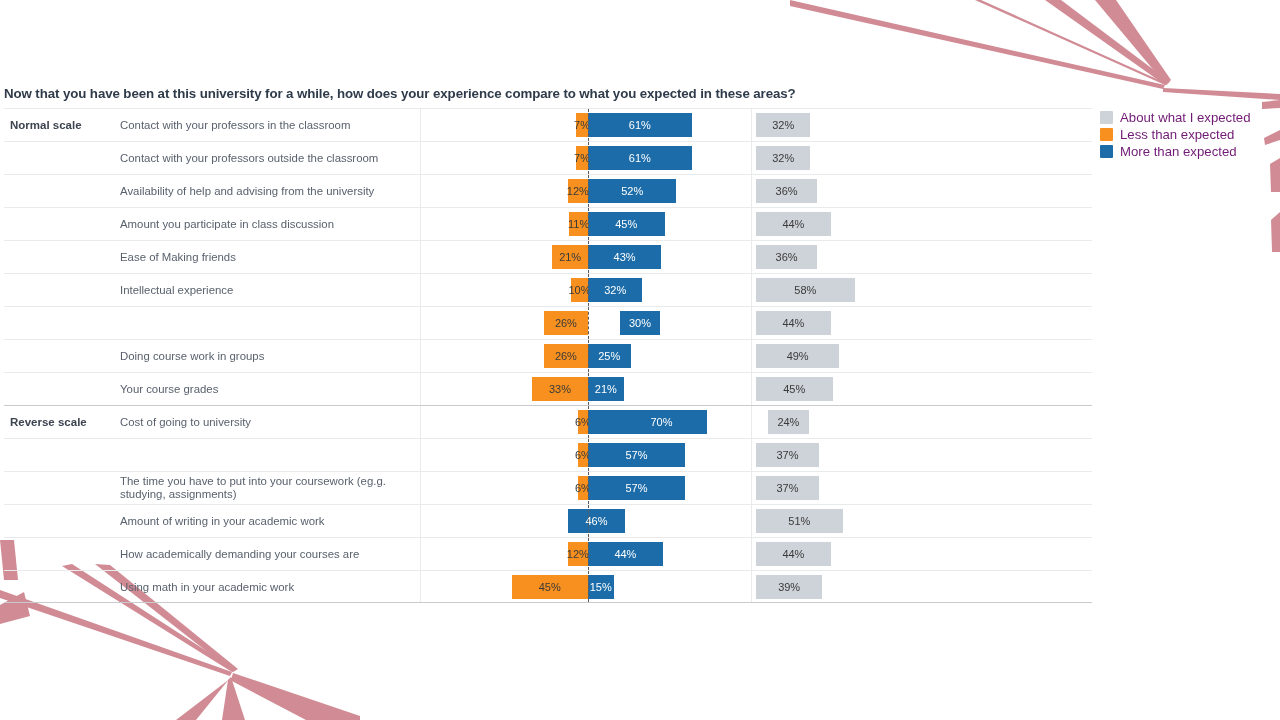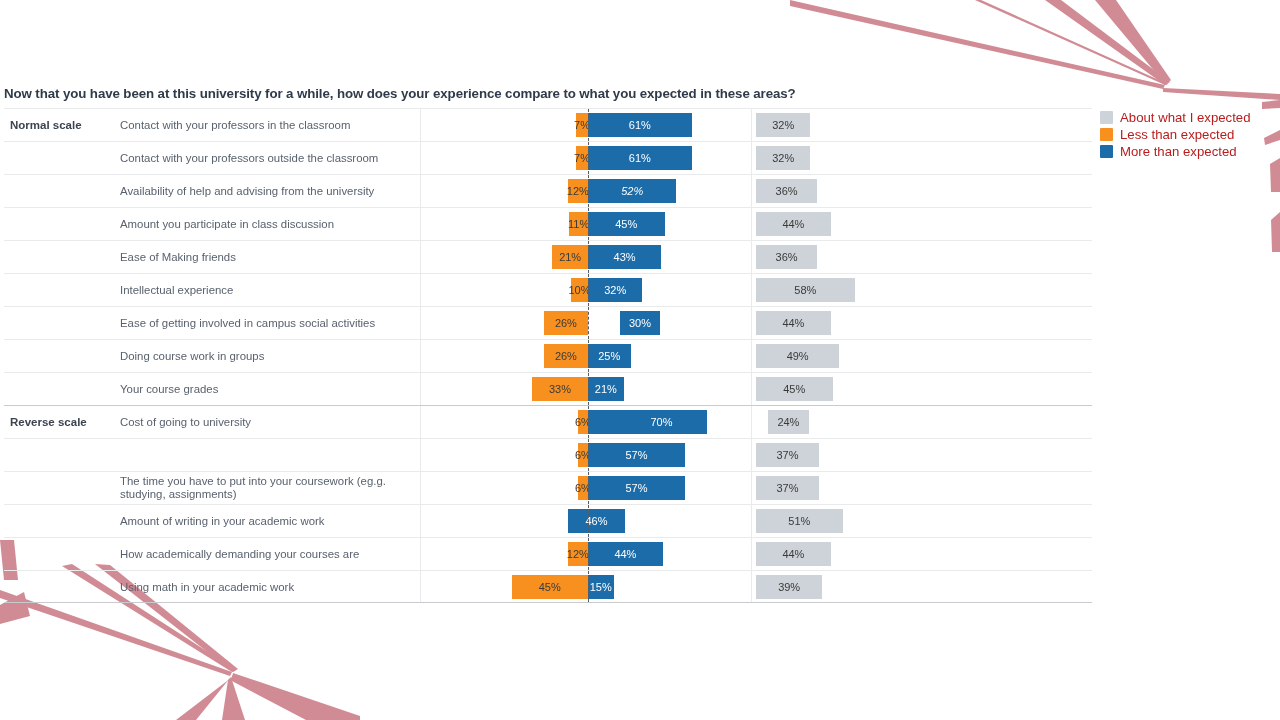--- a/index.html
+++ b/index.html
@@ -74,21 +74,21 @@
   .bar-less{background:#f7901e;color:#3a3a3a;justify-content:center;}
   .bar-more{background:#1b6ca8;color:#ffffff;}
   .bar-about{background:#ced3d9;color:#3a3a3a;}
 
   .legend{
     position:absolute;left:1100px;top:110px;
     display:flex;flex-direction:column;gap:2px;
   }
   .legend-item{display:flex;align-items:center;gap:7px;}
   .legend-swatch{width:13px;height:13px;display:inline-block;border-radius:1px;}
-  .legend-text{font-size:13.2px;color:#b91c1c;white-space:nowrap;}
+  .legend-text{font-size:13.2px;color:#701a75;white-space:nowrap;}
 </style>
 </head>
 <body>
 
 <svg id="deco-top-right" viewBox="0 0 500 110" preserveAspectRatio="none">
   <g fill="#d18b95">
     <polygon points="385,85 10,0 10,6 383,89"></polygon>
     <polygon points="385,85 195,0 201,0 388,84"></polygon>
     <polygon points="385,85 265,0 281,0 390,82"></polygon>
     <polygon points="386,85 315,0 336,0 391,80"></polygon>
@@ -158,21 +158,21 @@
       </div>
     </div>
     <div class="row">
       <div class="item-label">Availability of help and advising from the university</div>
       <div class="vsep"></div>
       <div class="vsep2"></div>
       <div class="plot">
         <div class="bar bar-less" style="left: 563.6px; width: 20.4px;">
           <span style="position: relative; left: 0px;">12%</span>
         </div>
-        <div class="bar bar-more" style="left: 584px; width: 88.4px; font-style: italic;">
+        <div class="bar bar-more" style="left: 584px; width: 88.4px;">
           <span>52%</span>
         </div>
         <div class="bar bar-about" style="left: 752px; width: 61.2px;">
           <span>36%</span>
         </div>
         <div class="baseline" style="left: 584px;"></div>
       </div>
     </div>
     <div class="row">
       <div class="item-label">Amount you participate in class discussion</div>
@@ -219,21 +219,20 @@
         <div class="bar bar-more" style="left: 584px; width: 54.4px;">
           <span>32%</span>
         </div>
         <div class="bar bar-about" style="left: 752px; width: 98.6px;">
           <span>58%</span>
         </div>
         <div class="baseline" style="left: 584px;"></div>
       </div>
     </div>
     <div class="row">
-      <div class="item-label">Ease of getting involved in campus social activities</div>
       <div class="vsep"></div>
       <div class="vsep2"></div>
       <div class="plot">
         <div class="bar bar-less" style="left: 539.8px; width: 44.2px;">
           <span style="position: relative; left: 0px;">26%</span>
         </div>
         <div class="bar bar-more" style="left: 616px; width: 40px;">
           <span>30%</span>
         </div>
         <div class="bar bar-about" style="left: 752px; width: 74.8px;">

